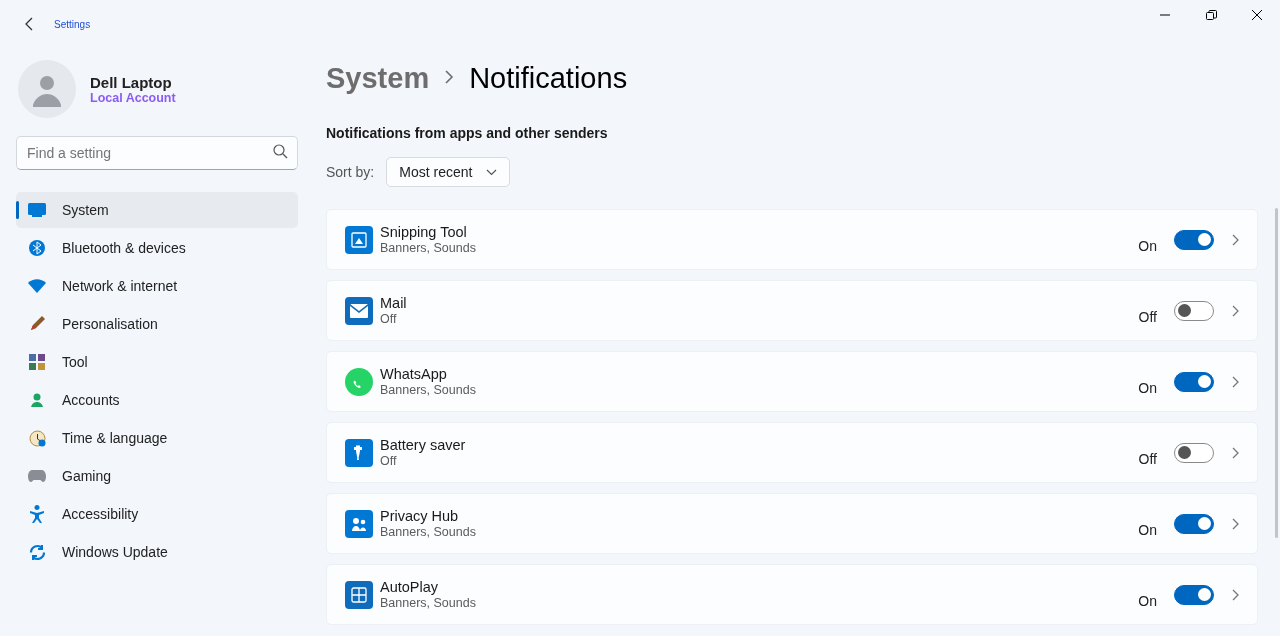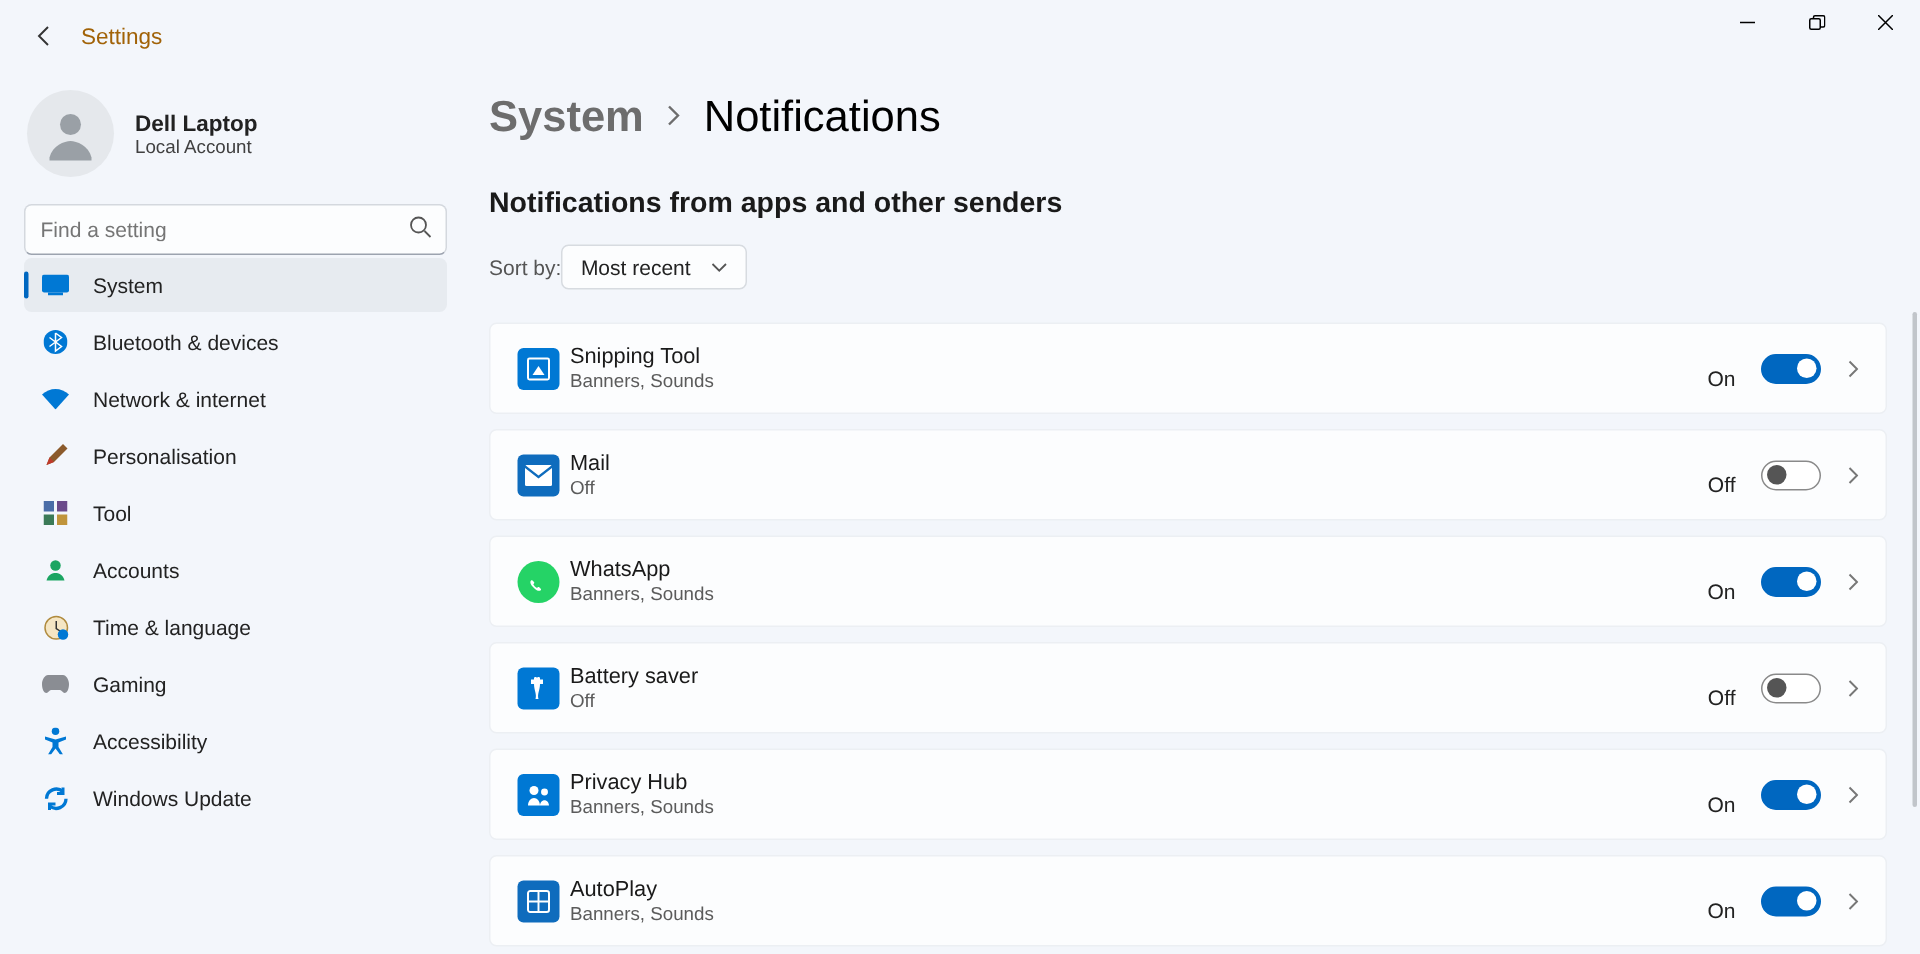--- a/index.html
+++ b/index.html
@@ -20,41 +20,41 @@
     padding-left: 16px;
     position: relative;
   }
   .back-btn {
     width: 28px; height: 28px;
     display: flex; align-items: center; justify-content: center;
     cursor: pointer;
     margin-right: 10px;
   }
   .title-text {
-    font-size: 15px;
-    color: #a16207;
+    font-size: 10px;
+    color: #1d4ed8;
   }
   .win-controls { position:absolute; right:0; top:0; display:flex; }
   .win-btn { width:46px; height:30px; display:flex; align-items:center; justify-content:center; cursor:pointer; }
   
   .layout { display:flex; height: calc(636px - 48px); }
   .sidebar { width: 310px; padding: 8px 12px 16px 16px; }
   .content { flex:1; padding: 12px 22px 0 16px; overflow-y:auto; position:relative; }
   
   .account-row { display:flex; align-items:center; padding:4px 0 18px 2px; gap:14px; }
   .avatar {
     width:58px; height:58px; border-radius:50%; background:#e5e8ec;
     display:flex; align-items:center; justify-content:center;
   }
   .acct-name { font-size:15px; font-weight:600; color:#222; }
-  .acct-sub { font-size:12.5px; color:#404040; }
+  .acct-sub { font-size:12.5px; color:#8b5cf6;font-weight:bold; }
   
   .search-wrap {
     position: relative;
-    margin-bottom: 2px;
+    margin-bottom: 22px;
   }
   .search-input {
     width: 100%;
     height: 34px;
     background: #fcfdfe;
     border:1px solid #d4d8de;
     border-bottom:1.5px solid #9ca3af;
     border-radius: 5px;
     padding: 0 34px 0 10px;
     font-size: 14px;
@@ -77,22 +77,22 @@
   .nav-item.active::before {
     content:""; position:absolute; left:0; top:9px; bottom:9px; width:3px;
     background:#0067c0; border-radius:2px;
   }
   .nav-icon { width:18px; height:18px; display:flex; align-items:center; justify-content:center; flex-shrink:0; }
   
   .breadcrumb { display:flex; align-items:center; gap:14px; margin-bottom:30px; padding-top:2px; }
   .bc-parent { font-size:29px; font-weight:600; color:#6d6d6d; }
   .bc-chevron { color:#6d6d6d; }
   .bc-current { font-size:29px; font-weight:400; color:#000000; }
-  .section-header { font-size:19px; font-weight:600; color:#1a1a1a; margin-bottom:16px; }
-  .sortrow { display:flex; align-items:center; margin-bottom:22px; font-size:14px; color:#555; }
+  .section-header { font-size:14px; font-weight:600; color:#1a1a1a; margin-bottom:16px; }
+  .sortrow { display:flex; align-items:center; gap:12px; margin-bottom:22px; font-size:14px; color:#555; }
   .sort-select {
     display:flex; align-items:center; gap:14px;
     background:#fcfdfe; border:1px solid #d7dbe0; border-radius:5px;
     padding:6px 12px; color:#222; cursor:pointer; font-size:14px;
   }
   
   .app-list { display:flex; flex-direction:column; gap:10px; }
   .app-row {
     background:#fcfdfe;
     border:1px solid #eceff3;

